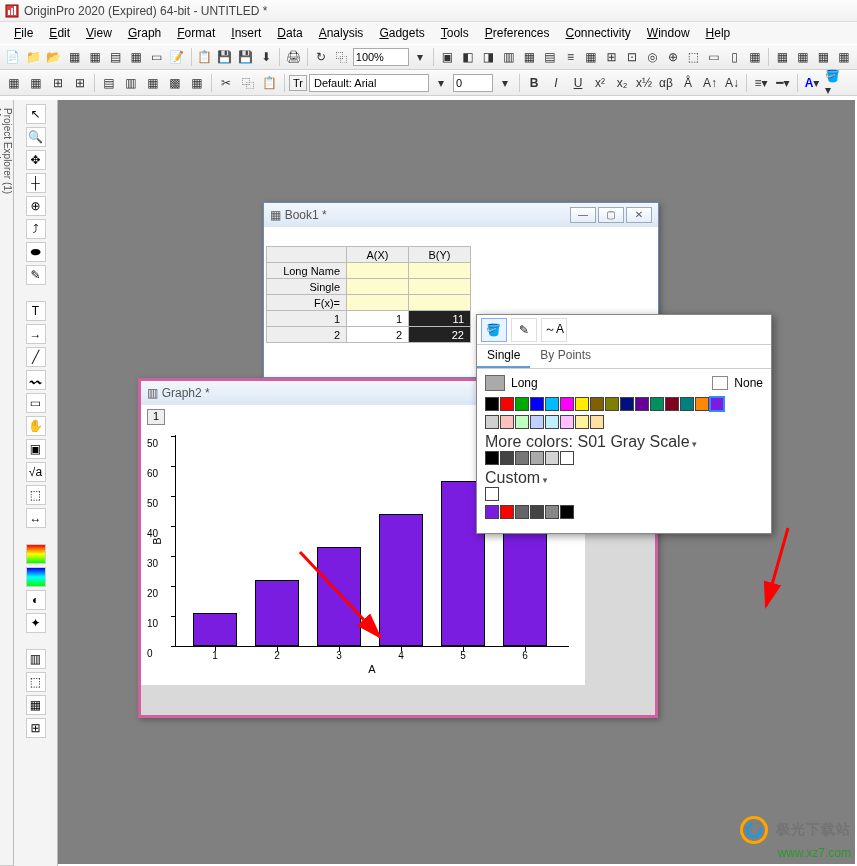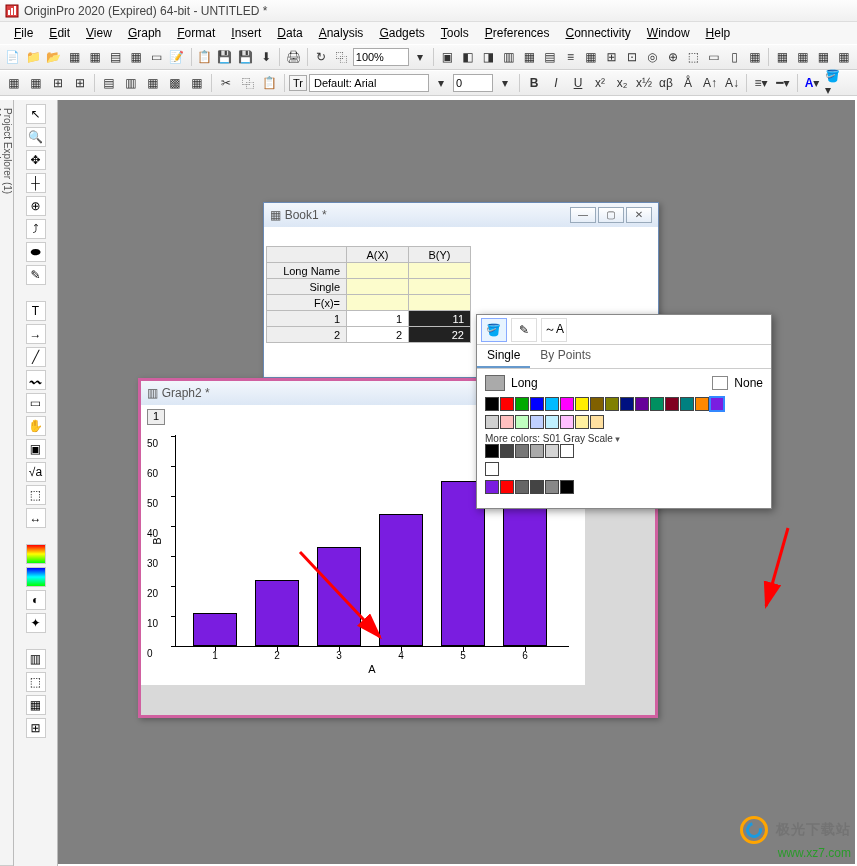--- a/index.html
+++ b/index.html
@@ -72,21 +72,21 @@
 .popup-tabs { height: 24px; display:flex; border-bottom:1px solid #ccc; }
 .popup-tabs .ptab { padding: 3px 10px; font-size: 12px; color:#555; }
 .popup-tabs .ptab.active { border-bottom: 2px solid #69c; color:#000; }
 .popup-body { padding: 6px 8px 10px; }
 .row { display:flex; align-items:center; margin-bottom: 6px; gap:6px; }
 .auto-sw { width: 20px; height: 16px; background:#aaa; border:1px solid #666; }
 .none-sw { width: 16px; height: 14px; border:1px solid #888; }
 .swatches { display:flex; flex-wrap:wrap; gap:1px; margin-bottom:4px; }
 .sw { width:14px; height:14px; border:1px solid #444; }
 .sw.sel { outline:2px solid #38f; outline-offset:-1px; }
-.label { font-size:10px; color:#333; margin-top:2px; }
+.label { font-size:16px; color:#333; margin-top:2px; }
 .drop::after { content:" ▾"; font-size:9px; color:#555; }
 
 .arrow { position:absolute; pointer-events:none; }
 
 .watermark { position:absolute; right:6px; bottom:6px; text-align:right; font-size:14px; }
 .watermark .cn { color:#737373; font-weight:bold; letter-spacing:1px; }
 .watermark .url { color:#2a9a2a; font-size:12px; }
 .logo { display:inline-block; width:28px; height:28px; border-radius:50%; border:3px solid #ffa500; position:relative; vertical-align:middle; margin-right:4px; }
 .logo::before { content:""; position:absolute; inset:3px; border:3px solid #1a9adf; border-radius:50%; border-top-color:transparent; transform:rotate(30deg); }
 </style>
@@ -413,20 +413,21 @@
       </div>
     <div class="label drop">More colors: S01 Gray Scale</div>
     <div class="swatches" id="sw-grays">
         <div class="sw" style="background: rgb(0, 0, 0);"></div>
         <div class="sw" style="background: rgb(68, 68, 68);"></div>
         <div class="sw" style="background: rgb(119, 119, 119);"></div>
         <div class="sw" style="background: rgb(170, 170, 170);"></div>
         <div class="sw" style="background: rgb(212, 212, 212);"></div>
         <div class="sw" style="background: rgb(255, 255, 255);"></div>
       </div>
+    <div class="label drop">Custom</div>
     <div class="swatches" id="sw-custom">
         <div class="sw" style="background: rgb(255, 255, 255);"></div>
       </div>
     <div class="swatches" id="sw-recent">
         <div class="sw" style="background: rgb(122, 29, 224);"></div>
         <div class="sw" style="background: rgb(255, 0, 0);"></div>
         <div class="sw" style="background: rgb(102, 102, 102);"></div>
         <div class="sw" style="background: rgb(68, 68, 68);"></div>
         <div class="sw" style="background: rgb(136, 136, 136);"></div>
         <div class="sw" style="background: rgb(0, 0, 0);"></div>

